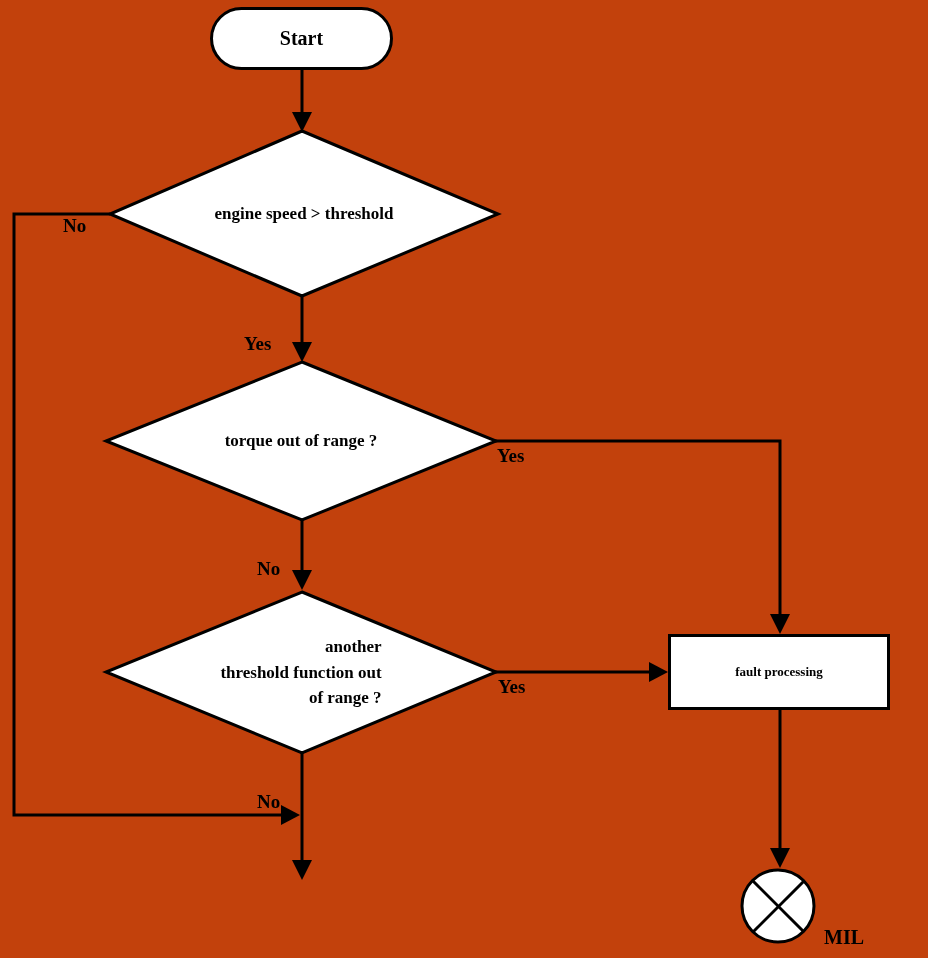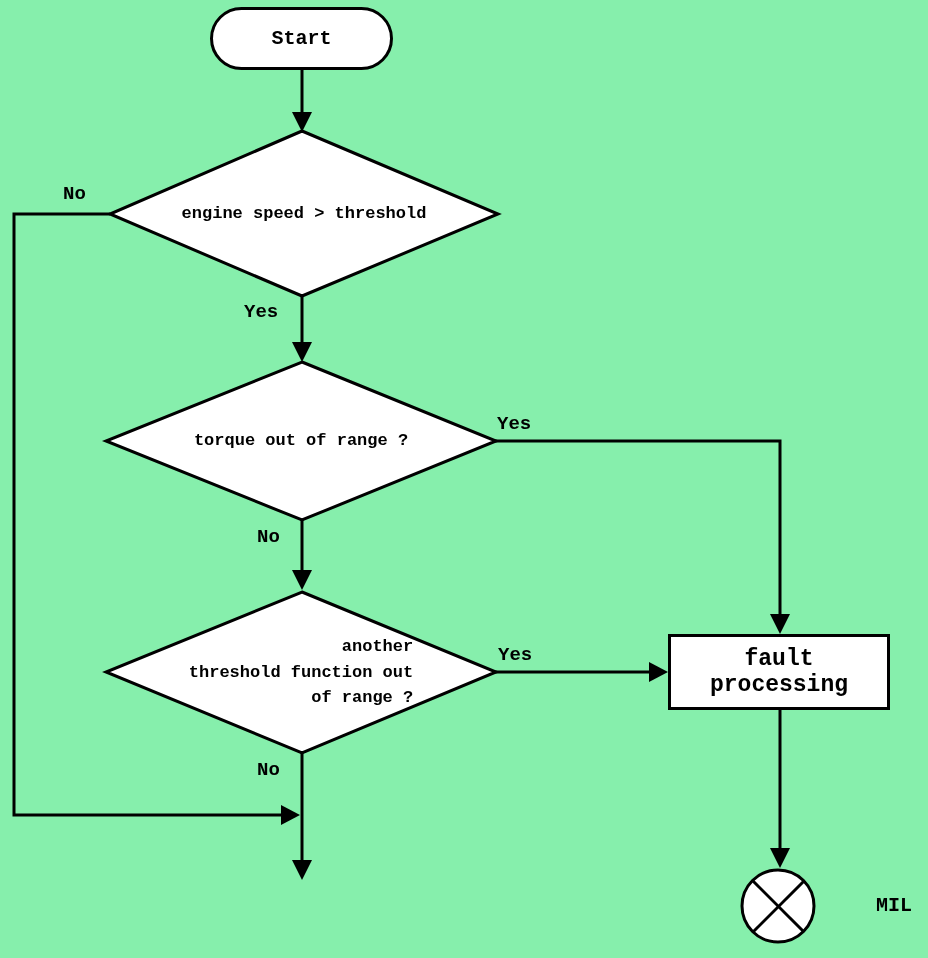--- a/index.html
+++ b/index.html
@@ -1,59 +1,60 @@
 <!DOCTYPE html>
 <html><head>
 <meta charset="utf-8">
 <style>
   html, body { margin: 0; padding: 0; background: #ffffff; }
   .canvas {
     position: relative;
     width: 928px;
     height: 958px;
-    background: #86efac;
-    font-family: Liberation Mono, monospace;
+    background: #c2410c;
+    font-family: Liberation Serif, serif;
     font-weight: bold;
     color: #000000;
     overflow: hidden;
   }
   .layer {
     position: absolute;
     left: 0; top: 0;
   }
   .node {
     position: absolute;
     box-sizing: border-box;
     border: 3px solid #000000;
     background: #ffffff;
     display: flex;
     align-items: center;
     justify-content: center;
     text-align: center;
-    font-size: 23px;
+    font-size: 13px;
     font-weight: bold;
   }
   .terminator { border-radius: 32px; font-size: 20px; }
   .overlay {
     position: absolute;
     display: flex;
     align-items: center;
     justify-content: center;
     text-align: right;
     font-size: 17px;
     font-weight: bold;
     line-height: 1.5;
     white-space: pre-line;
     pointer-events: none;
   }
   .edge-label {
     position: absolute;
     font-size: 19px;
     font-weight: bold;
     white-space: nowrap;
+    margin-top: 32px;
   }
   .mil-label { font-size: 20px; }
 </style>
 </head>
 <body>
 
 <div class="canvas">
 
   <svg class="layer" width="928" height="958" viewBox="0 0 928 958">
 
@@ -114,15 +115,15 @@
   <div class="edge-label" style="left:244px; top:301px;">Yes</div>
 
   <div class="edge-label" style="left:497px; top:413px;">Yes</div>
 
   <div class="edge-label" style="left:257px; top:526px;">No</div>
 
   <div class="edge-label" style="left:498px; top:644px;">Yes</div>
 
   <div class="edge-label" style="left:257px; top:759px;">No</div>
 
-  <div class="edge-label mil-label" style="left:876px; top:894px;">MIL</div>
+  <div class="edge-label mil-label" style="left:824px; top:894px;">MIL</div>
 
 </div>
 
 </body></html>

